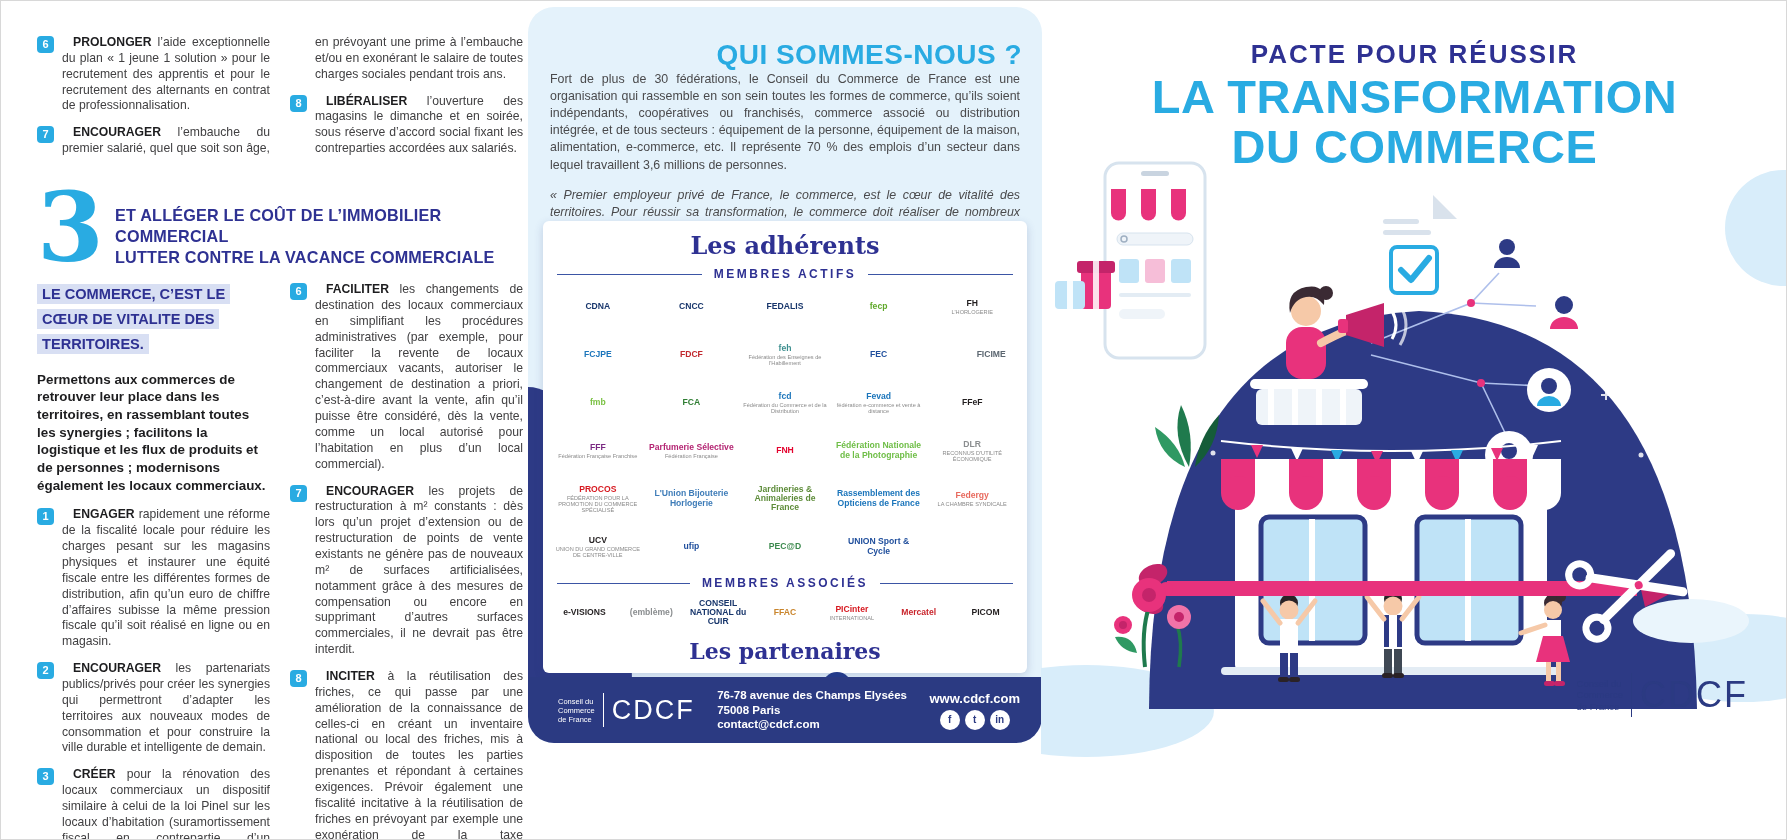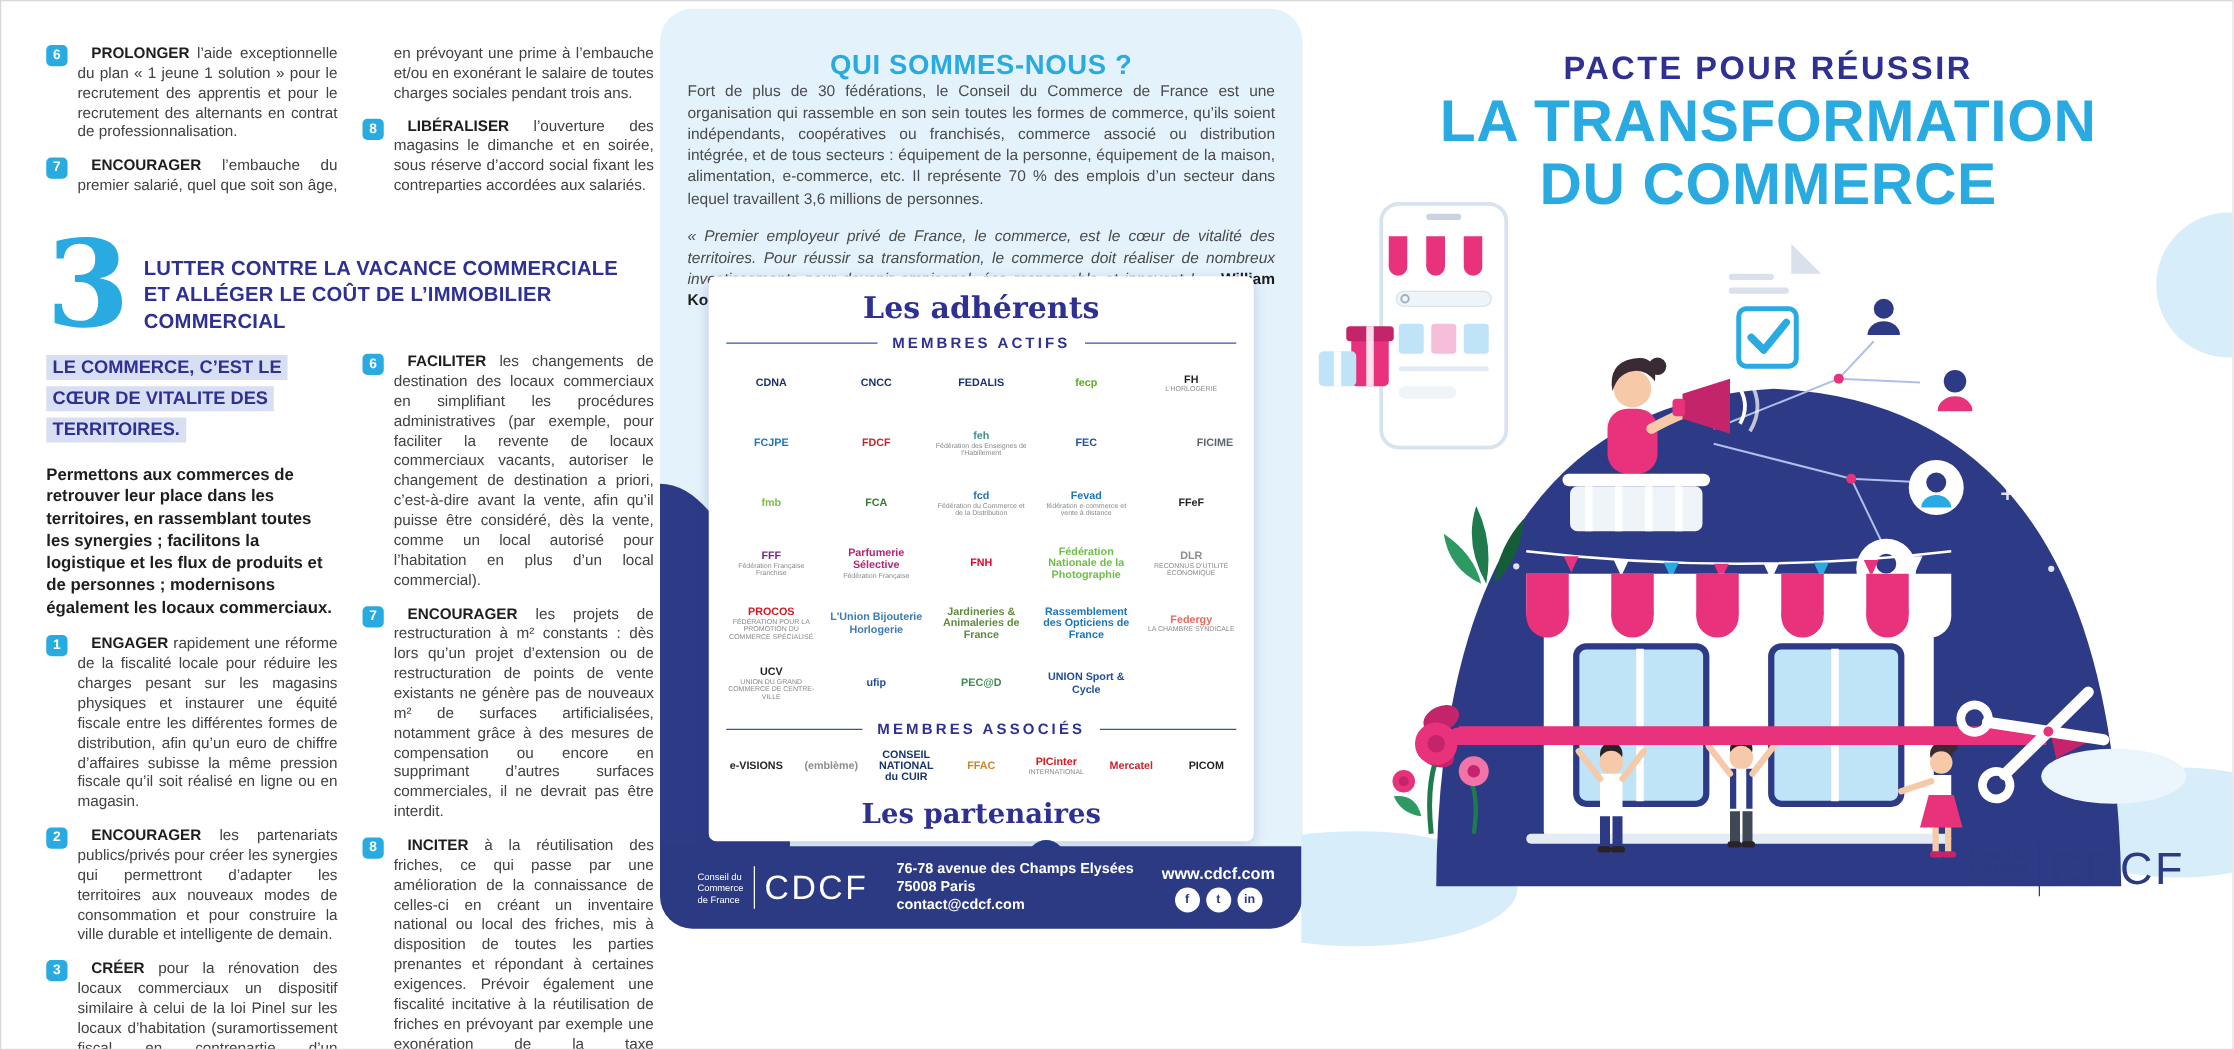--- a/index.html
+++ b/index.html
@@ -24,26 +24,26 @@
   .lp-col{width:233px;}
   .hl-wrap{margin:0 0 14px 0;line-height:1.55;}
   .highlight{display:inline;background:#D8DFF3;color:#2E3192;font-weight:800;font-size:14.6px;
              padding:2px 5px;-webkit-box-decoration-break:clone;box-decoration-break:clone;}
   .intro{font-weight:700;color:#1d1d1f;font-size:13.4px;line-height:1.32;margin:0 0 13px 0;}
 
   
   .mp{position:absolute;left:527px;top:6px;width:514px;height:736px;background:#E4F2FB;border-radius:26px;}
   .mp-blob{position:absolute;left:0;bottom:60px;width:104px;height:296px;background:#2D3A85;
            border-top-right-radius:100%;}
-  .mp-title{margin:32px 20px 0;text-align:center;font-size:22px;font-weight:800;color:#29ABE2;letter-spacing:.5px;}
+  .mp-title{margin:32px 20px 0;text-align:right;font-size:28px;font-weight:800;color:#29ABE2;letter-spacing:.5px;}
   .mp-par{margin:0 22px 0;font-size:12.4px;line-height:1.38;color:#4A4A4C;text-align:justify;}
   .mp-quote{margin:13px 22px 0;font-size:12.4px;line-height:1.38;color:#4A4A4C;text-align:justify;}
   .mp-quote .q{font-style:italic;}
   .mp-quote .qa{font-weight:700;color:#1d1d1f;}
-  .card{position:absolute;left:50%;transform:translateX(-50%);top:214px;width:436px;height:452px;
+  .card{position:absolute;left:50%;transform:translateX(-50%);top:214px;width:484px;height:452px;
         background:#fff;border-radius:6px;box-shadow:0 3px 10px rgba(43,58,130,.20);
         padding:8px 10px;box-sizing:border-box;}
   .adh-title{text-align:center;font-weight:700;font-size:24px;color:#2E3192;margin-top:2px;}
   .part-title{font-size:22px;margin-top:6px;}
   .divider{display:flex;align-items:center;gap:12px;margin:7px 4px 4px;color:#2E3192;
            font-size:12px;font-weight:600;letter-spacing:2.5px;}
   .divider::before,.divider::after{content:"";flex:1;height:1px;background:#3B55A5;}
   .grid{display:grid;column-gap:4px;row-gap:4px;margin-top:4px;}
   .grid-active{grid-template-columns:repeat(5,1fr);grid-auto-rows:44px;}
   .grid-assoc{grid-template-columns:repeat(7,1fr);grid-auto-rows:38px;margin-bottom:2px;}
@@ -108,22 +108,22 @@
 
         <div class="item">
           <span class="badge">8</span>
           <p><span class="verb">LIBÉRALISER</span> <span>l’ouverture des magasins le dimanche et en soirée, sous réserve d’accord social fixant les contreparties accordées aux salariés.</span></p>
         </div>
       </div>
 
     <div class="section-head">
       <div class="big-num">3</div>
       <div class="sec-title">
+        <div>ET ALLÉGER LE COÛT DE L’IMMOBILIER COMMERCIAL</div>
         <div>LUTTER CONTRE LA VACANCE COMMERCIALE</div>
-        <div>ET ALLÉGER LE COÛT DE L’IMMOBILIER COMMERCIAL</div>
       </div>
     </div>
 
     <div class="lp-cols">
       <div class="lp-col">
         <p class="hl-wrap"><span class="highlight">LE COMMERCE, C’EST LE CŒUR DE VITALITE DES TERRITOIRES.</span></p>
         <p class="intro">Permettons aux commerces de retrouver leur place dans les territoires, en rassemblant toutes les synergies ; facilitons la logistique et les flux de produits et de personnes ; modernisons également les locaux commerciaux.</p>
         <div>
 
             <div class="item">

